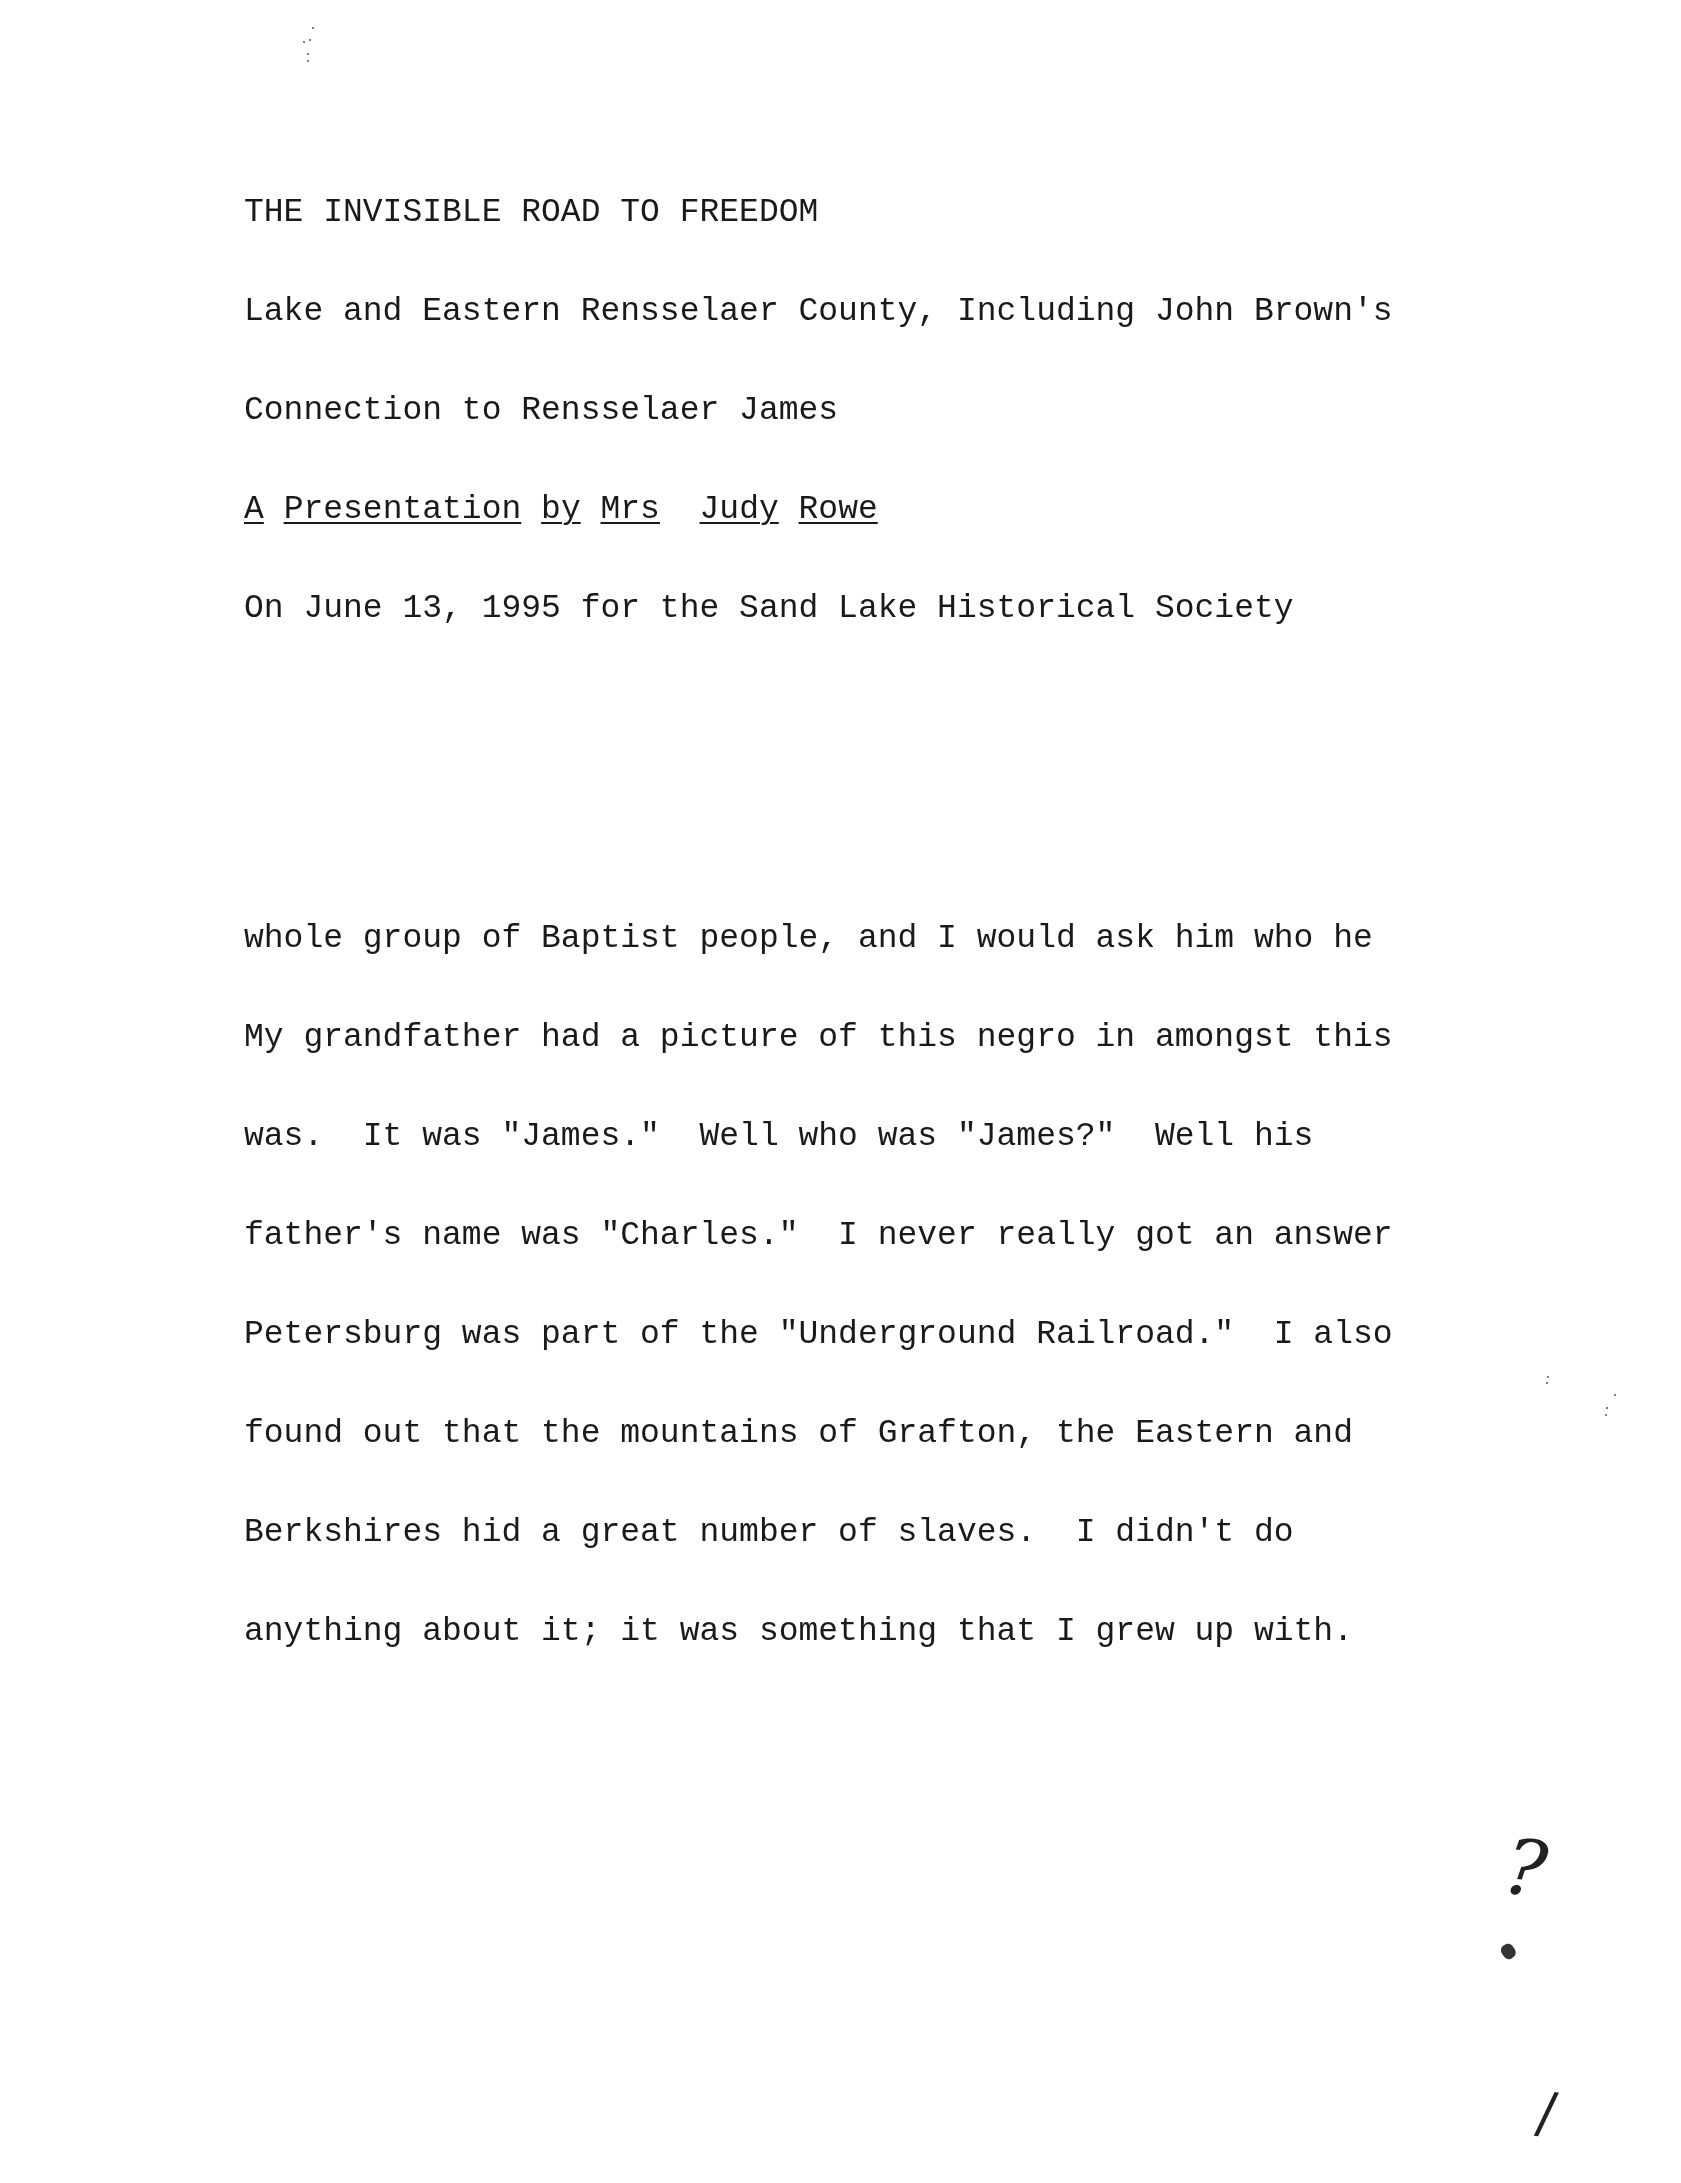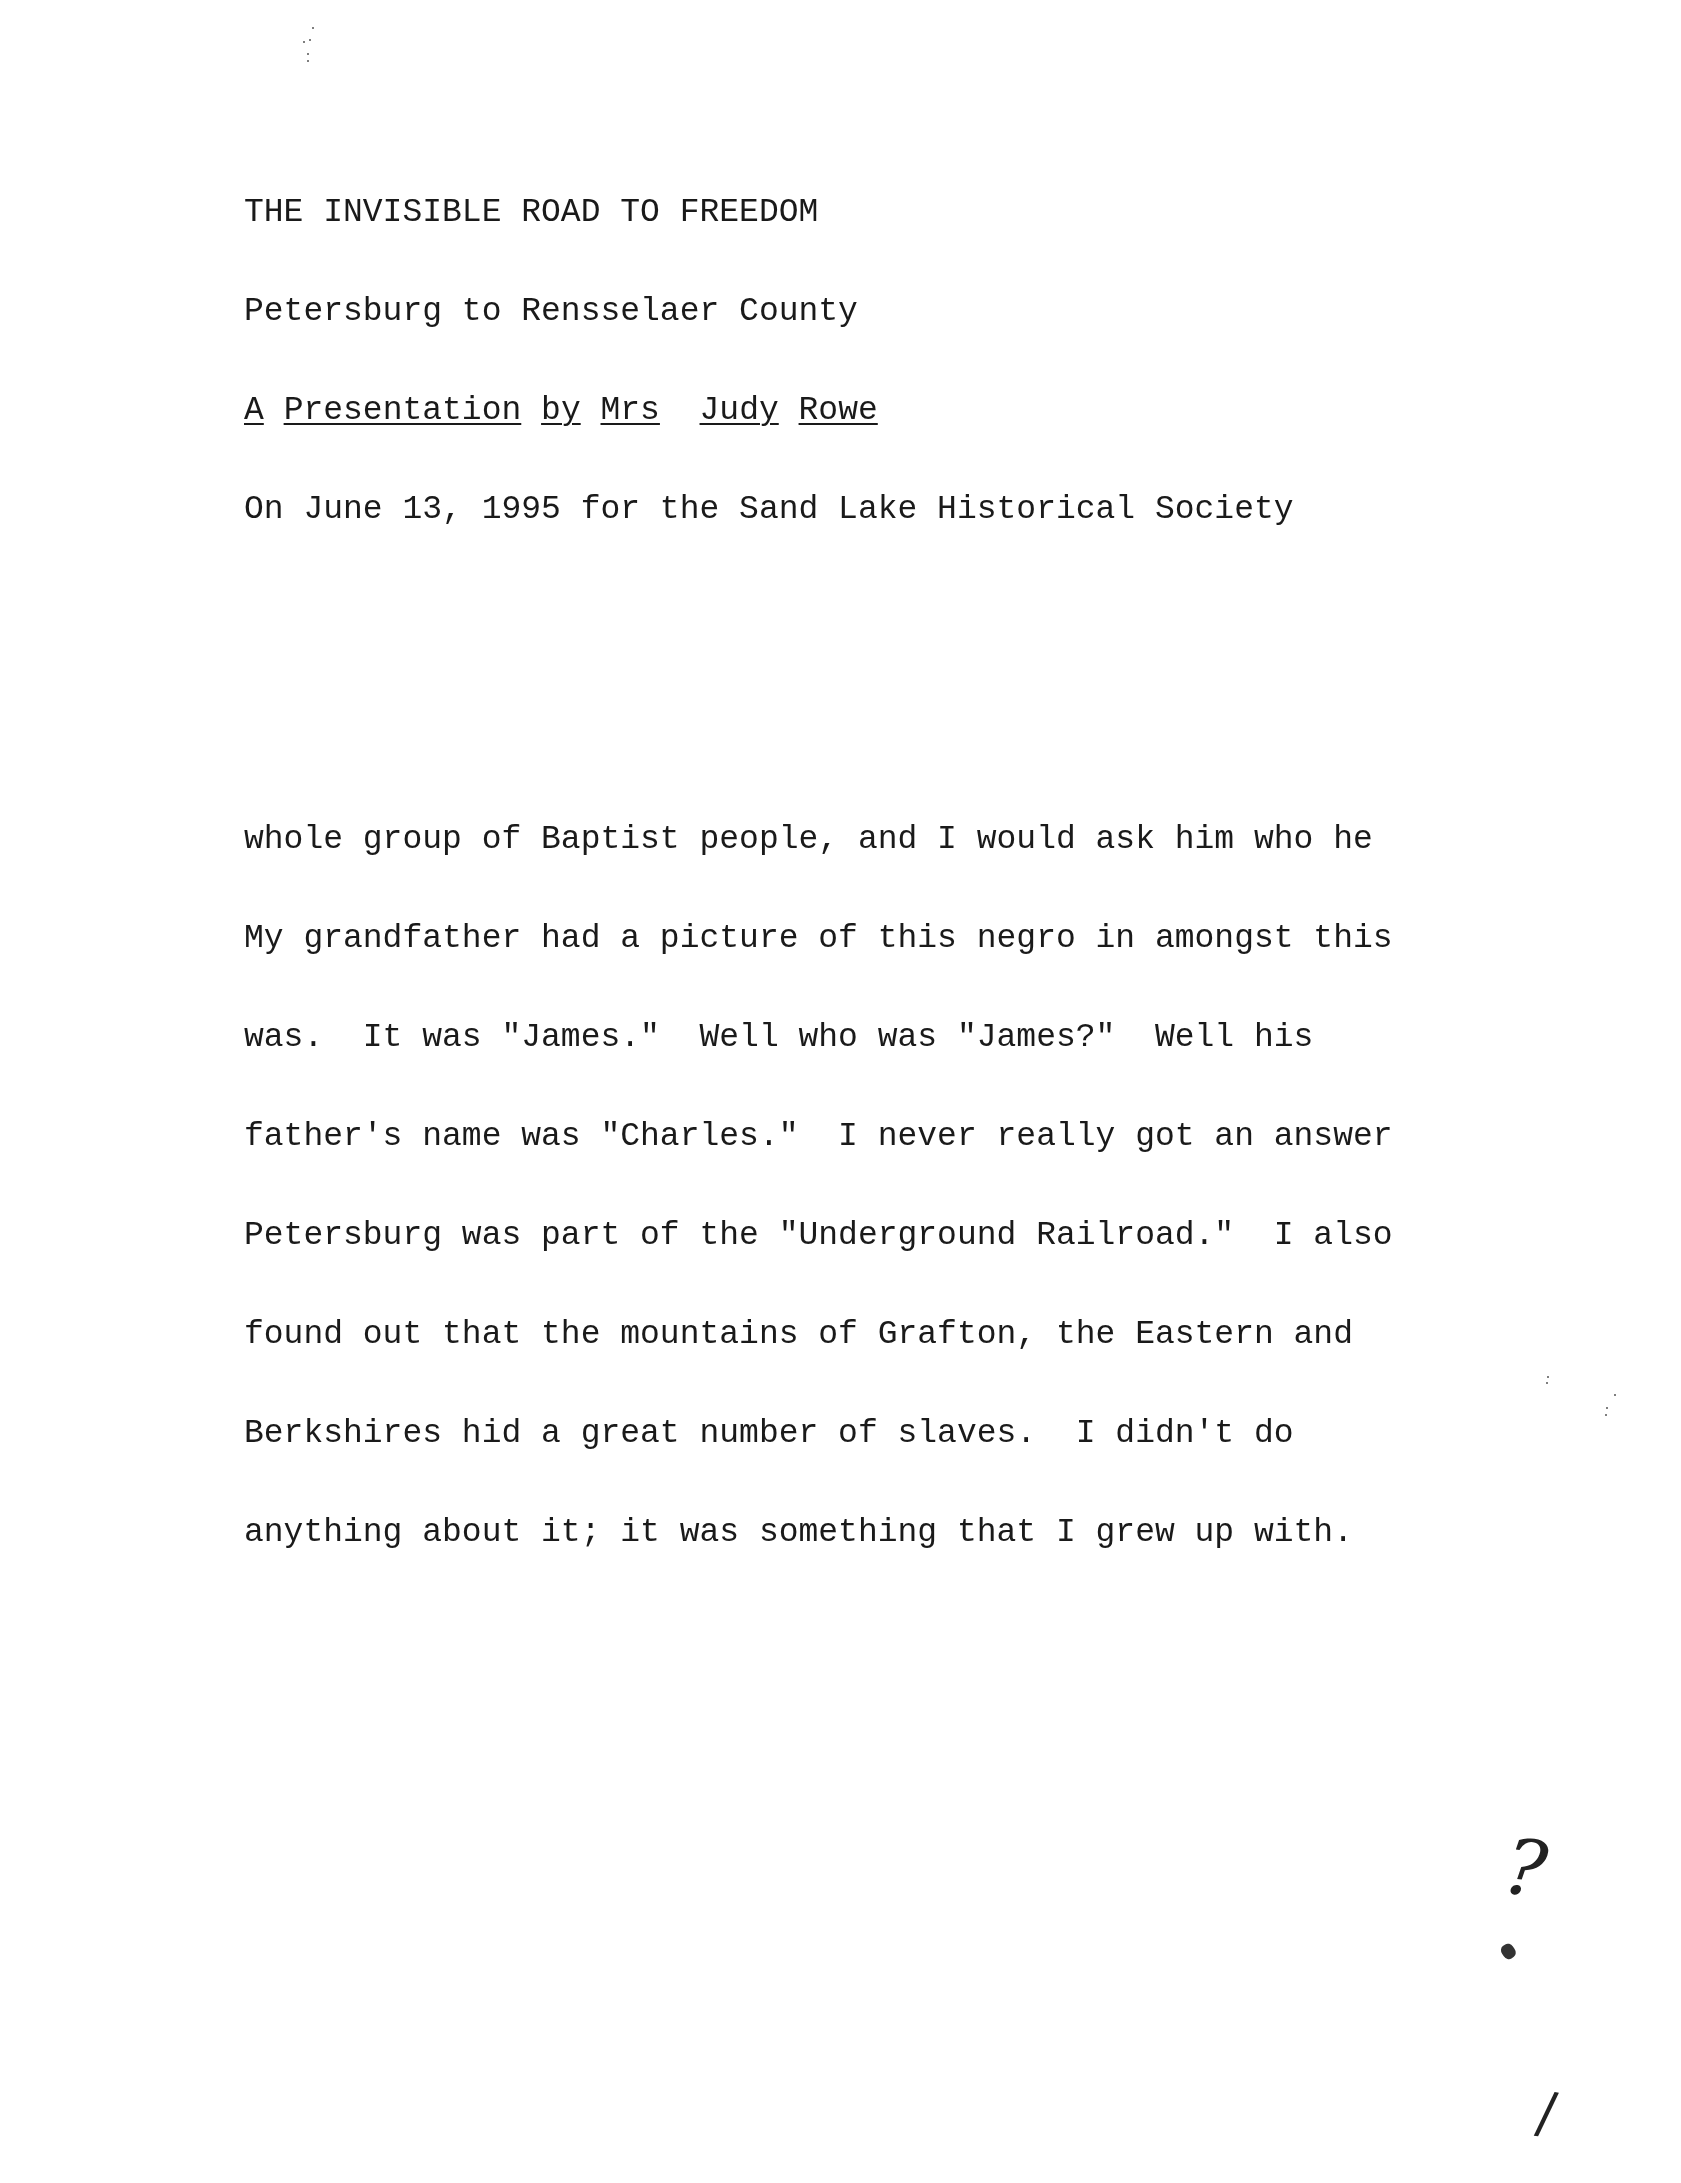--- a/index.html
+++ b/index.html
@@ -24,21 +24,22 @@
   .speck { position: absolute; width: 2.1px; height: 2.1px; background: #555; border-radius: 50%; }
 </style>
 </head>
 <body>
 
 <div class="page">
 
   <div class="text">
     
     <span class="line">THE INVISIBLE ROAD TO FREEDOM</span>
-    <span class="line">Petersburg to Rensselaer County</span>
+    <span class="line">Lake and Eastern Rensselaer County, Including John Brown's</span>
+    <span class="line">Connection to Rensselaer James</span>
     <span class="line"><span class="u">A</span> <span class="u">Presentation</span> <span class="u">by</span> <span class="u">Mrs</span>  <span class="u">Judy</span> <span class="u">Rowe</span></span>
     <span class="line">On June 13, 1995 for the Sand Lake Historical Society</span>
     <span class="blank"></span>
 
     
     <div>
       <span class="line">whole group of Baptist people, and I would ask him who he</span>
       <span class="line">My grandfather had a picture of this negro in amongst this</span>
       <span class="line">was.  It was "James."  Well who was "James?"  Well his</span>
       <span class="line">father's name was "Charles."  I never really got an answer</span>

